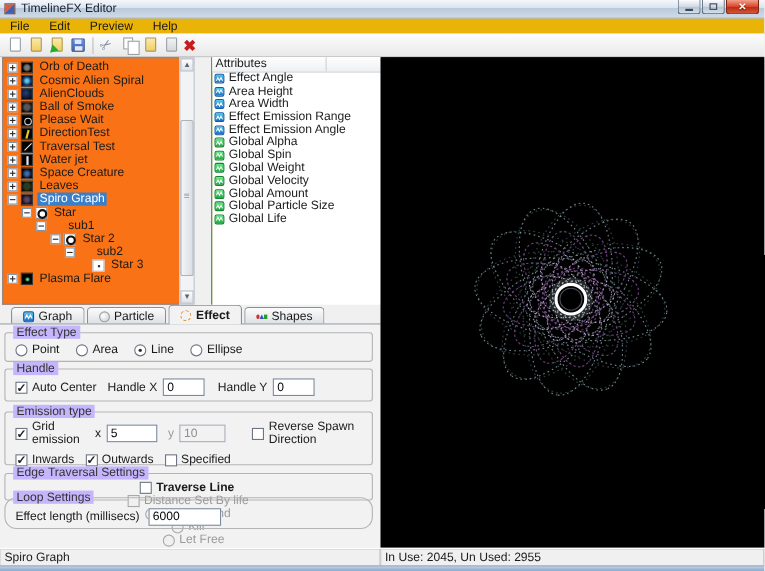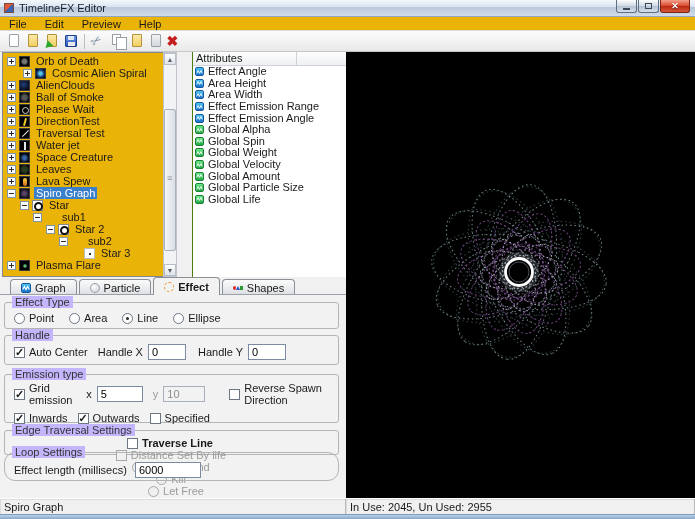--- a/index.html
+++ b/index.html
@@ -43,21 +43,21 @@
     border-left:4px solid transparent; border-right:4px solid transparent; border-top:7px solid #2ca82c; transform:rotate(45deg); }
   .floppy { position:absolute; left:2px; top:2px; width:12px; height:12px; background:linear-gradient(#6f97e8,#2a55b8); border:1px solid #1e3f8a; border-radius:1px; }
   .floppy::after { content:""; position:absolute; left:2px; top:0; width:6px; height:4px; background:#dfe8fa; }
   .floppy::before { content:""; position:absolute; left:2px; bottom:0; width:7px; height:4px; background:#e8e8e8; }
   .glyph-cut { color:#8494a6; font-size:13px; transform:rotate(-35deg); display:inline-block; line-height:16px; }
   .copy2 { position:absolute; left:2px; top:1px; width:9px; height:11px; background:#fff; border:1px solid #98a0a8; }
   .copy2::after { content:""; position:absolute; left:3px; top:2px; width:9px; height:11px; background:#fff; border:1px solid #98a0a8; }
   .glyph-del { color:#c41e1e; font-size:14px; font-weight:bold; line-height:16px; }
 
   
-  #tree-panel { position:absolute; left:2px; top:52px; width:161px; height:225px; background:#eab308;
+  #tree-panel { position:absolute; left:2px; top:52px; width:161px; height:225px; background:#f97316;
     border:1px solid #828790; border-right:none; overflow:hidden; padding-top:2px; }
   .trow { display:flex; align-items:center; height:12px; white-space:nowrap; cursor:default; }
   .expbox { width:9px; height:9px; border:1px solid #8294a8; background:#fff; position:relative; flex:none; margin-right:3px; }
   .expbox::before, .expbox.minus::before { content:""; position:absolute; left:1px; top:3px; width:5px; height:1px; background:#2a2a2a; }
   .expbox.plus::after { content:""; position:absolute; left:3px; top:1px; width:1px; height:5px; background:#2a2a2a; }
   .exp-spacer { width:12px; flex:none; }
   .ticon { width:11px; height:11px; flex:none; margin-right:4px; border:1px solid #3a3a3a; background:#000; position:relative; }
   .ticon.none { border:none; background:transparent; }
   .tlabel { padding:0 2px; height:12px; line-height:12px; }
   .trow.selected .tlabel { background:#3a7fc9; color:#fff; }
@@ -229,21 +229,21 @@
         <span class="tbi"><span class="glyph-del">✖</span></span>
       </div>
     </div>
 
   <div id="tree-panel">
       <div class="trow" style="padding-left: 4px;">
         <div class="expbox plus"></div>
         <div class="ticon orb"></div>
         <div class="tlabel">Orb of Death</div>
       </div>
-      <div class="trow" style="padding-left: 20px; text-align: right;">
+      <div class="trow" style="padding-left: 4px; text-align: right;">
         <div class="expbox plus"></div>
         <div class="ticon spiral"></div>
         <div class="tlabel">Cosmic Alien Spiral</div>
       </div>
       <div class="trow" style="padding-left: 4px;">
         <div class="expbox plus"></div>
         <div class="ticon clouds"></div>
         <div class="tlabel">AlienClouds</div>
       </div>
       <div class="trow" style="padding-left: 4px;">
@@ -273,25 +273,20 @@
       </div>
       <div class="trow" style="padding-left: 4px;">
         <div class="expbox plus"></div>
         <div class="ticon creature"></div>
         <div class="tlabel">Space Creature</div>
       </div>
       <div class="trow" style="padding-left: 4px;">
         <div class="expbox plus"></div>
         <div class="ticon leaves"></div>
         <div class="tlabel">Leaves</div>
-      </div>
-      <div class="trow" style="padding-left: 4px;">
-        <div class="expbox plus"></div>
-        <div class="ticon lava"></div>
-        <div class="tlabel">Lava Spew</div>
       </div>
       <div class="trow selected" style="padding-left: 4px;">
         <div class="expbox minus"></div>
         <div class="ticon spiro"></div>
         <div class="tlabel">Spiro Graph</div>
       </div>
       <div class="trow" style="padding-left: 17px;">
         <div class="expbox minus"></div>
         <div class="ticon ring"></div>
         <div class="tlabel">Star</div>

